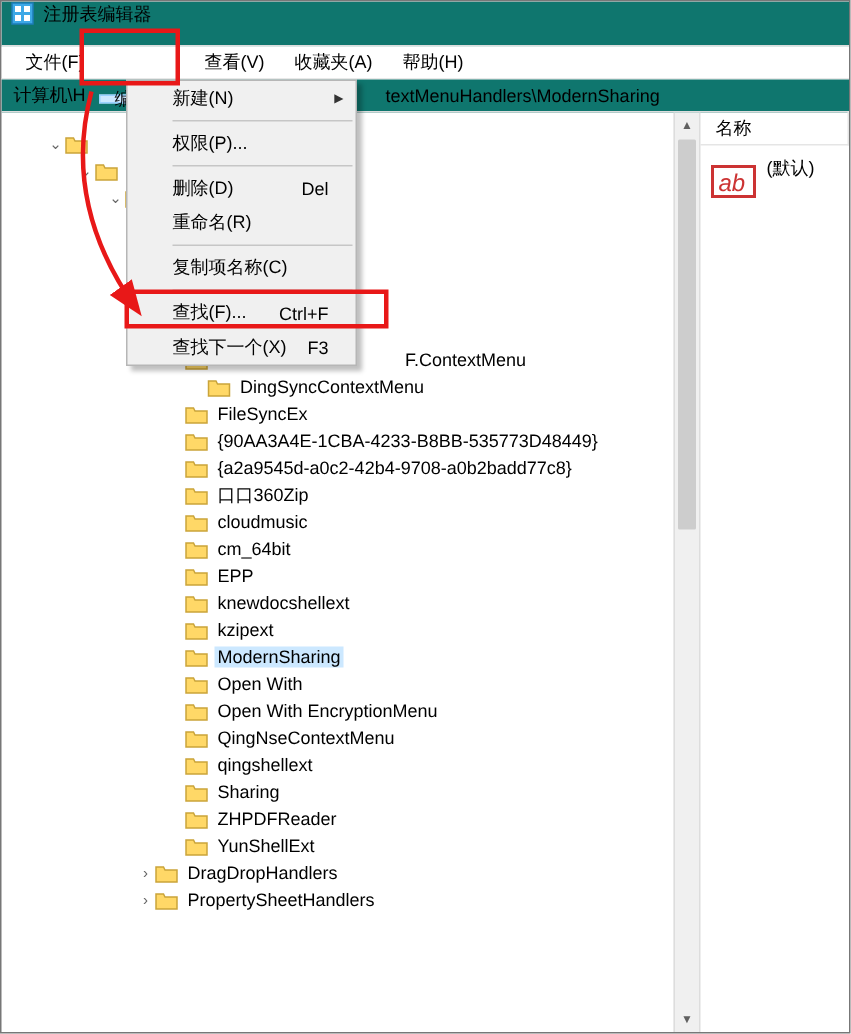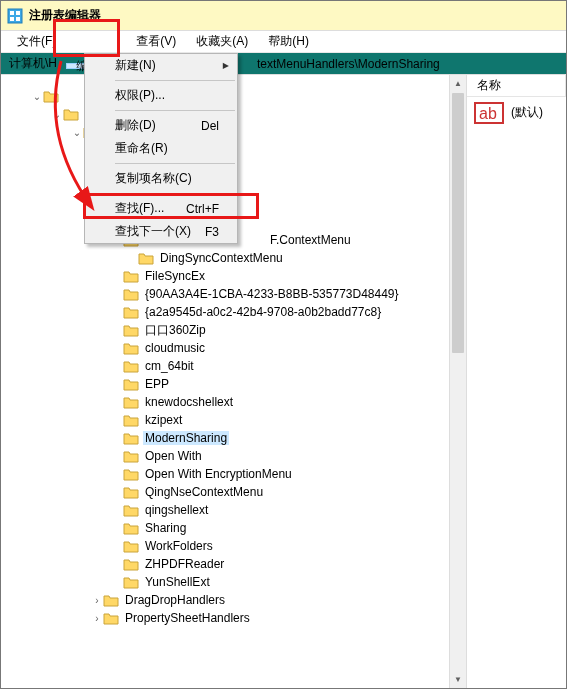--- a/index.html
+++ b/index.html
@@ -10,26 +10,25 @@
     background: #fff;
     width: 567px;
     height: 689px;
     overflow: hidden;
     position: relative;
     border: 1px solid #777;
   }
   
   .titlebar {
     height: 30px;
-    background: #fef9c3;
+    background: #0f766e;
     border-bottom: 1px solid #ddd;
     display: flex;
-    align-items: center;
+    align-items: flex-start;
     padding: 0 6px;
-    font-weight: bold;
   }
   .titlebar .app-icon {
     width: 16px; height: 16px;
     margin-right: 6px;
     display: flex; align-items: center; justify-content: center;
   }
   .titlebar .app-icon svg { width: 16px; height: 16px; }
   .titlebar .title { color: #000; }
   
   .menubar {
@@ -130,21 +129,21 @@
   }
   .val-row {
     display: flex;
     align-items: center;
     gap: 6px;
     padding: 1px 2px;
   }
   .ab-icon {
     width: 32px; height: 16px;
     display: inline-flex;
-    align-items: center; justify-content: center;
+    align-items: flex-start; justify-content: center; font-style: italic;
   }
   
   .tree {
     position: relative;
     padding-left: 10px;
   }
   .node {
     display: flex;
     align-items: center;
     height: 18px;
@@ -439,27 +438,20 @@
               <path d="M1 3h5l1 2h8v8H1z" fill="#ffd867" stroke="#caa43a"></path>
             </svg></span>
           <span class="txt">qingshellext</span>
         </div>
       <div class="node ind5">
           <span class="tw"></span>
           <span class="fld"><svg viewBox="0 0 16 14">
               <path d="M1 3h5l1 2h8v8H1z" fill="#ffd867" stroke="#caa43a"></path>
             </svg></span>
           <span class="txt">Sharing</span>
-        </div>
-      <div class="node ind5">
-          <span class="tw"></span>
-          <span class="fld"><svg viewBox="0 0 16 14">
-              <path d="M1 3h5l1 2h8v8H1z" fill="#ffd867" stroke="#caa43a"></path>
-            </svg></span>
-          <span class="txt">WorkFolders</span>
         </div>
       <div class="node ind5">
           <span class="tw"></span>
           <span class="fld"><svg viewBox="0 0 16 14">
               <path d="M1 3h5l1 2h8v8H1z" fill="#ffd867" stroke="#caa43a"></path>
             </svg></span>
           <span class="txt">ZHPDFReader</span>
         </div>
       <div class="node ind5">
           <span class="tw"></span>

